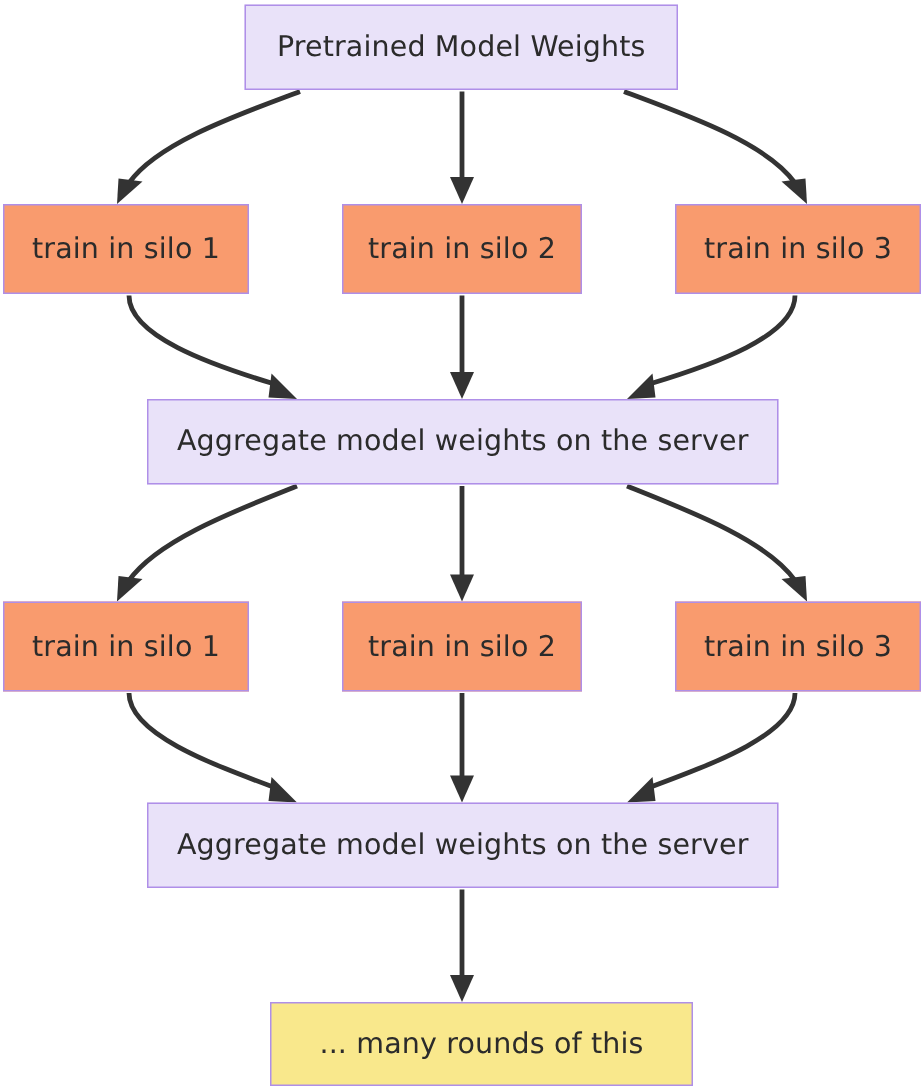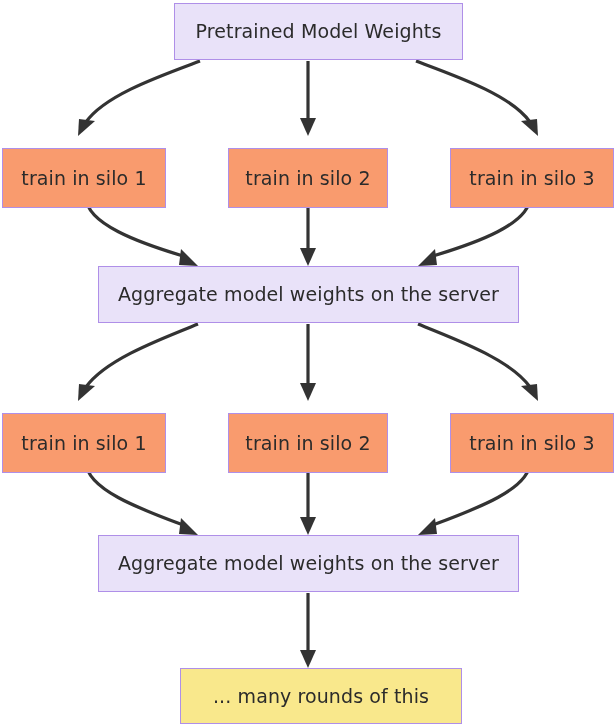--- a/index.html
+++ b/index.html
@@ -36,25 +36,25 @@
     justify-content: center;
     border: 1.4px solid #AF8FE8;
     color: #2b2b2b;
     font-size: 19px;
     line-height: 1;
     letter-spacing: 0.1px;
     white-space: nowrap;
     z-index: 2;
   }
   .node-process { background: #E9E2F9; }
-  .node-silo    { background: #F99B6E; margin-top: 12px; }
+  .node-silo    { background: #F99B6E; }
   .node-note    { background: #F9E88C; }
 
   
-  .n-pretrained { left: 174px; top: 3px;   width: 289px; height: 57px; }
+  .n-pretrained { left: 163px; top: 3px;   width: 289px; height: 57px; }
 
   .n-silo-a1 { left: 2px;   top: 136px; width: 164px; height: 60px; }
   .n-silo-a2 { left: 228px; top: 136px; width: 160px; height: 60px; }
   .n-silo-a3 { left: 450px; top: 136px; width: 164px; height: 60px; }
 
   .n-agg-1   { left: 98px;  top: 266px; width: 421px; height: 57px; }
 
   .n-silo-b1 { left: 2px;   top: 401px; width: 164px; height: 60px; }
   .n-silo-b2 { left: 228px; top: 401px; width: 160px; height: 60px; }
   .n-silo-b3 { left: 450px; top: 401px; width: 164px; height: 60px; }

